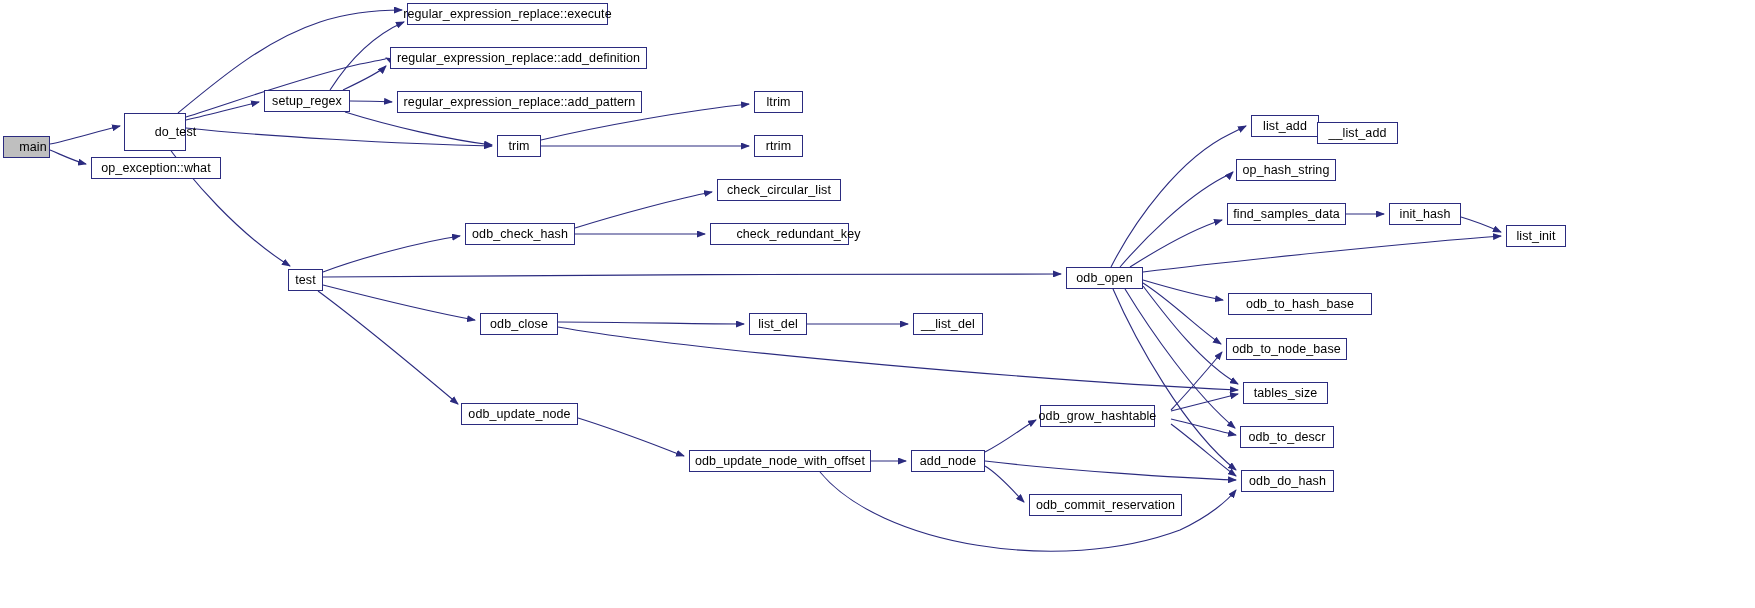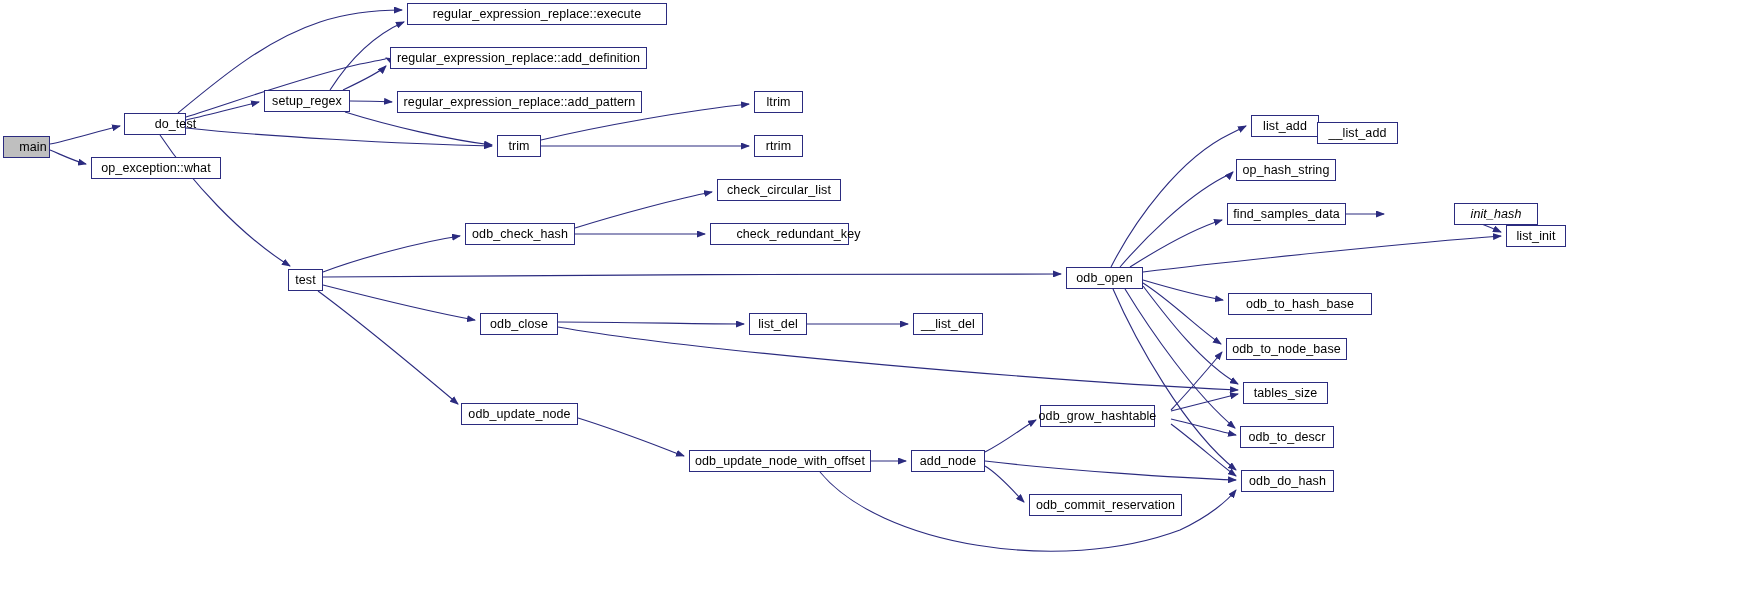--- a/index.html
+++ b/index.html
@@ -97,30 +97,30 @@
         <path d="M 1113,289 C 1135,340 1185,430 1236,470" marker-end="url(#arrow)"></path>
         <path d="M 1319,126 C 1345,126 1370,126 1382,126" marker-end="url(#arrow)"></path>
         <path d="M 1346,214 C 1362,214 1376,214 1384,214" marker-end="url(#arrow)"></path>
         <path d="M 1461,217 C 1478,222 1492,228 1501,232" marker-end="url(#arrow)"></path>
       </g>
   </svg>
   <div id="node-layer">
       <div class="node root" style="left: 3px; top: 136px; width: 47px; height: 22px;">
         <span>main</span>
       </div>
-      <div class="node" style="left: 124px; top: 113px; width: 62px; height: 22px; padding-left: 47px;">
+      <div class="node" style="left: 124px; top: 113px; width: 62px; height: 38px; padding-left: 47px;">
         <span>do_test</span>
       </div>
       <div class="node" style="left: 91px; top: 157px; width: 130px; height: 22px;">
         <span>op_exception::what</span>
       </div>
       <div class="node" style="left: 264px; top: 90px; width: 86px; height: 22px;">
         <span>setup_regex</span>
       </div>
-      <div class="node" style="left: 407px; top: 3px; width: 260px; height: 22px;">
+      <div class="node" style="left: 407px; top: 3px; width: 201px; height: 22px;">
         <span>regular_expression_replace::execute</span>
       </div>
       <div class="node" style="left: 390px; top: 47px; width: 257px; height: 22px;">
         <span>regular_expression_replace::add_definition</span>
       </div>
       <div class="node" style="left: 397px; top: 91px; width: 245px; height: 22px;">
         <span>regular_expression_replace::add_pattern</span>
       </div>
       <div class="node" style="left: 497px; top: 135px; width: 44px; height: 22px;">
         <span>trim</span>
@@ -175,21 +175,21 @@
       </div>
       <div class="node" style="left: 1317px; top: 115px; width: 81px; height: 22px; margin-top: 7px;">
         <span>__list_add</span>
       </div>
       <div class="node" style="left: 1236px; top: 159px; width: 100px; height: 22px;">
         <span>op_hash_string</span>
       </div>
       <div class="node" style="left: 1227px; top: 203px; width: 119px; height: 22px;">
         <span>find_samples_data</span>
       </div>
-      <div class="node" style="left: 1454px; top: 203px; width: 84px; height: 22px; font-style: italic;">
+      <div class="node" style="left: 1389px; top: 203px; width: 72px; height: 22px;">
         <span>init_hash</span>
       </div>
       <div class="node" style="left: 1506px; top: 225px; width: 60px; height: 22px;">
         <span>list_init</span>
       </div>
       <div class="node" style="left: 1228px; top: 293px; width: 144px; height: 22px;">
         <span>odb_to_hash_base</span>
       </div>
       <div class="node" style="left: 1226px; top: 338px; width: 121px; height: 22px;">
         <span>odb_to_node_base</span>

